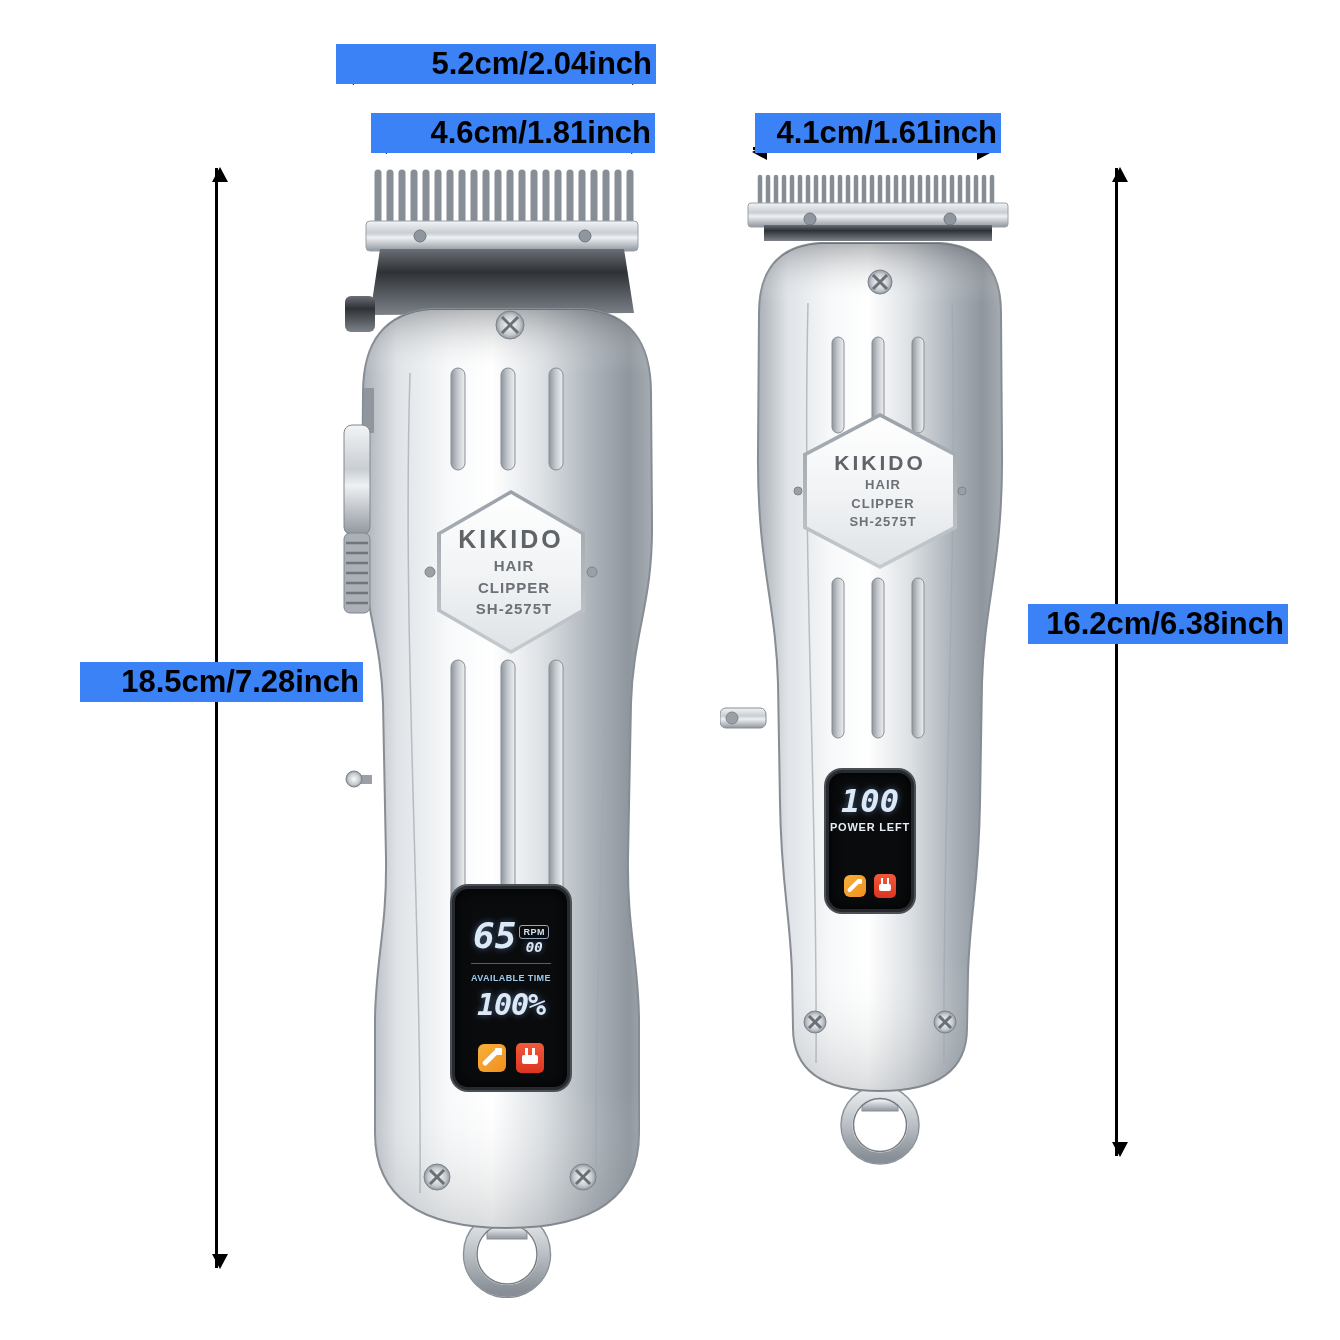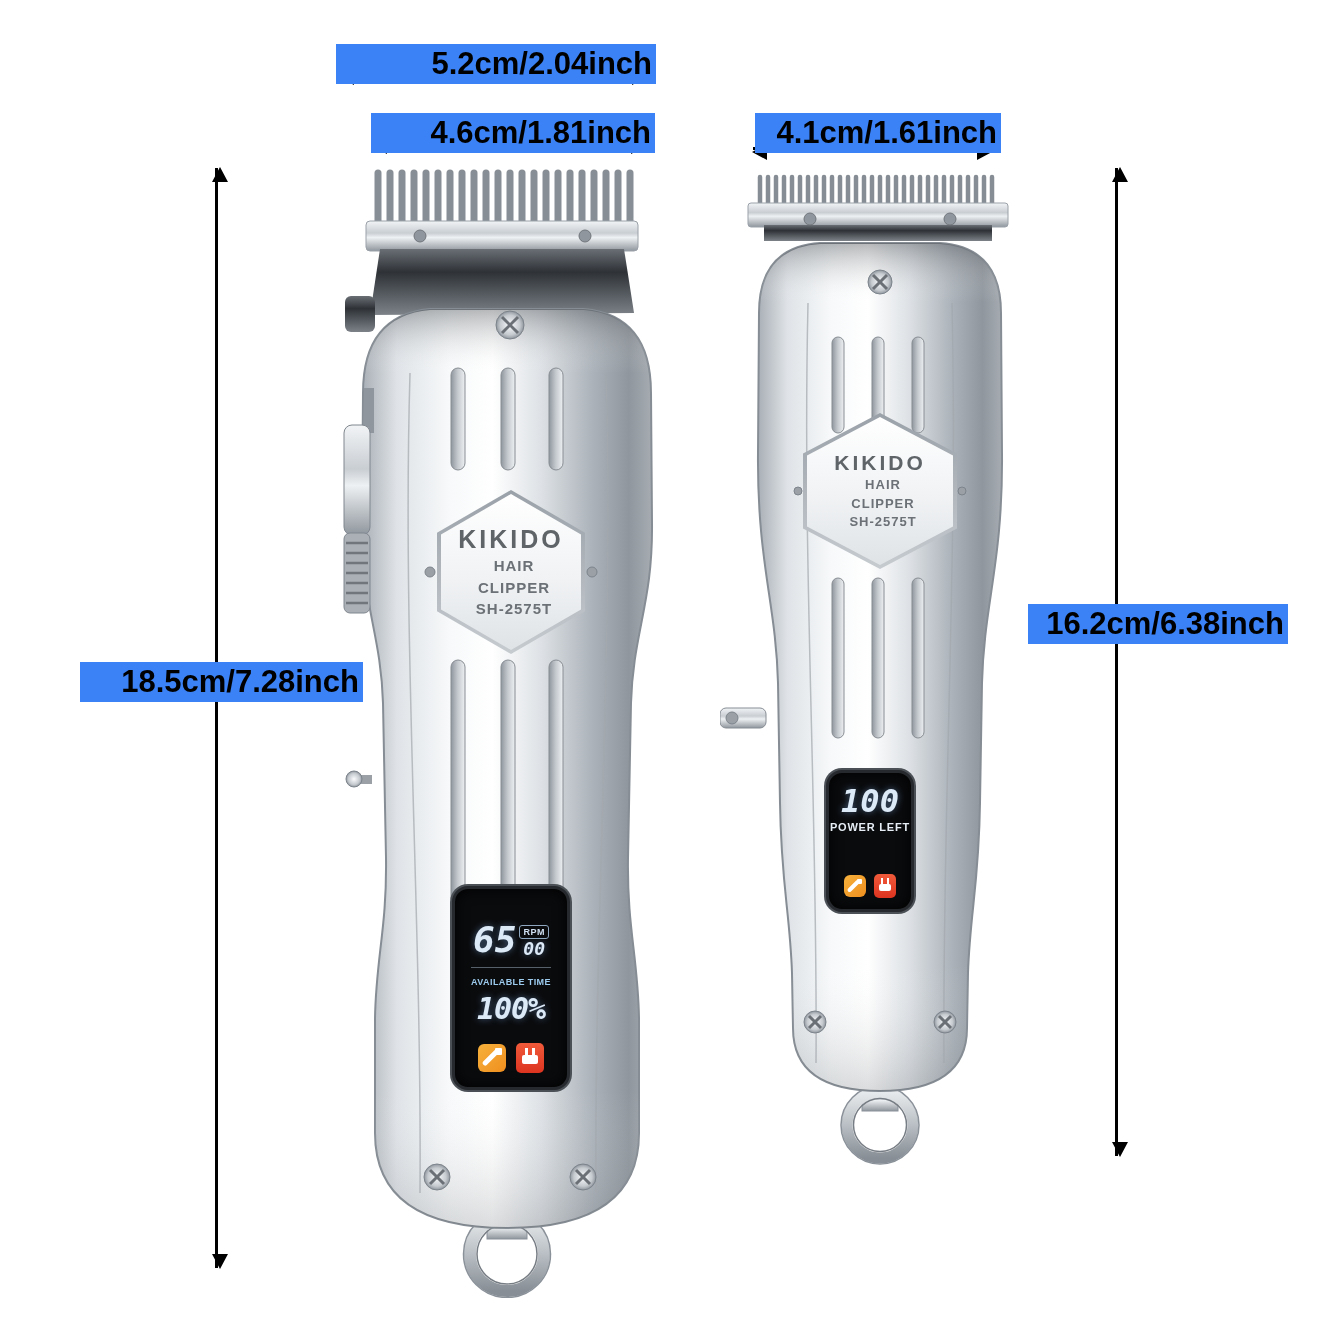--- a/index.html
+++ b/index.html
@@ -41,21 +41,21 @@
 
   
   .display{position:absolute;background:#0a0b0d;border-radius:16px;border:3px solid #26292d;
            box-shadow:inset 0 0 14px #000,0 0 0 2px #4a5055;
            display:flex;flex-direction:column;align-items:center;z-index:4;box-sizing:border-box;}
   .display-large{left:452px;top:886px;width:118px;height:204px;padding-top:16px;gap:7px;}
   .display-small{left:826px;top:770px;width:88px;height:142px;padding-top:12px;gap:4px;}
   .seg{font-family:"DejaVu Sans Mono",monospace;font-style:italic;font-weight:700;color:#dce9f7;
        line-height:1;text-shadow:0 0 7px rgba(140,190,255,.45);}
   .seg.big{font-size:36px;}
-  .seg.small{font-size:18px;}
+  .seg.small{font-size:14px;}
   .seg.pct{font-size:30px;letter-spacing:-1px;}
   .seg.sm-digits{font-size:32px;}
   .disp-row1{display:flex;align-items:flex-end;gap:3px;}
   .rpm-col{display:flex;flex-direction:column;align-items:center;gap:1px;margin-top:20px;}
   .rpm-badge{font-size:9px;color:#cfe0f2;border:1px solid #8fa8c0;border-radius:3px;
              padding:0 3px;line-height:1.35;letter-spacing:.5px;font-weight:700;}
   .disp-divider{width:80px;border-top:1px solid #55606a;margin:2px 0;}
   .disp-label{font-size:9px;color:#9ccbee;font-weight:700;letter-spacing:.4px;}
   .power-label{font-size:11px;color:#e6edf4;font-weight:700;letter-spacing:.8px;}
   .disp-icons{display:flex;gap:10px;align-items:center;margin-top:auto;margin-bottom:14px;}

